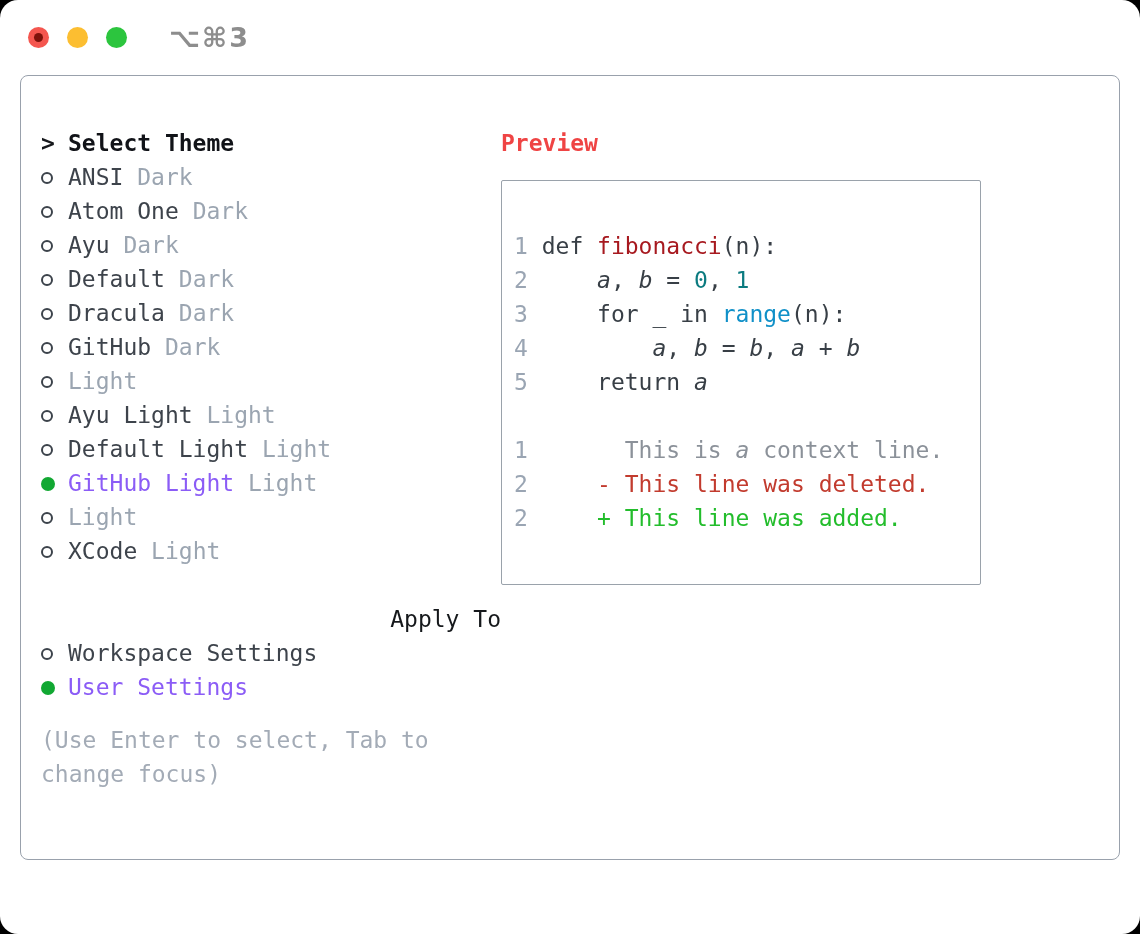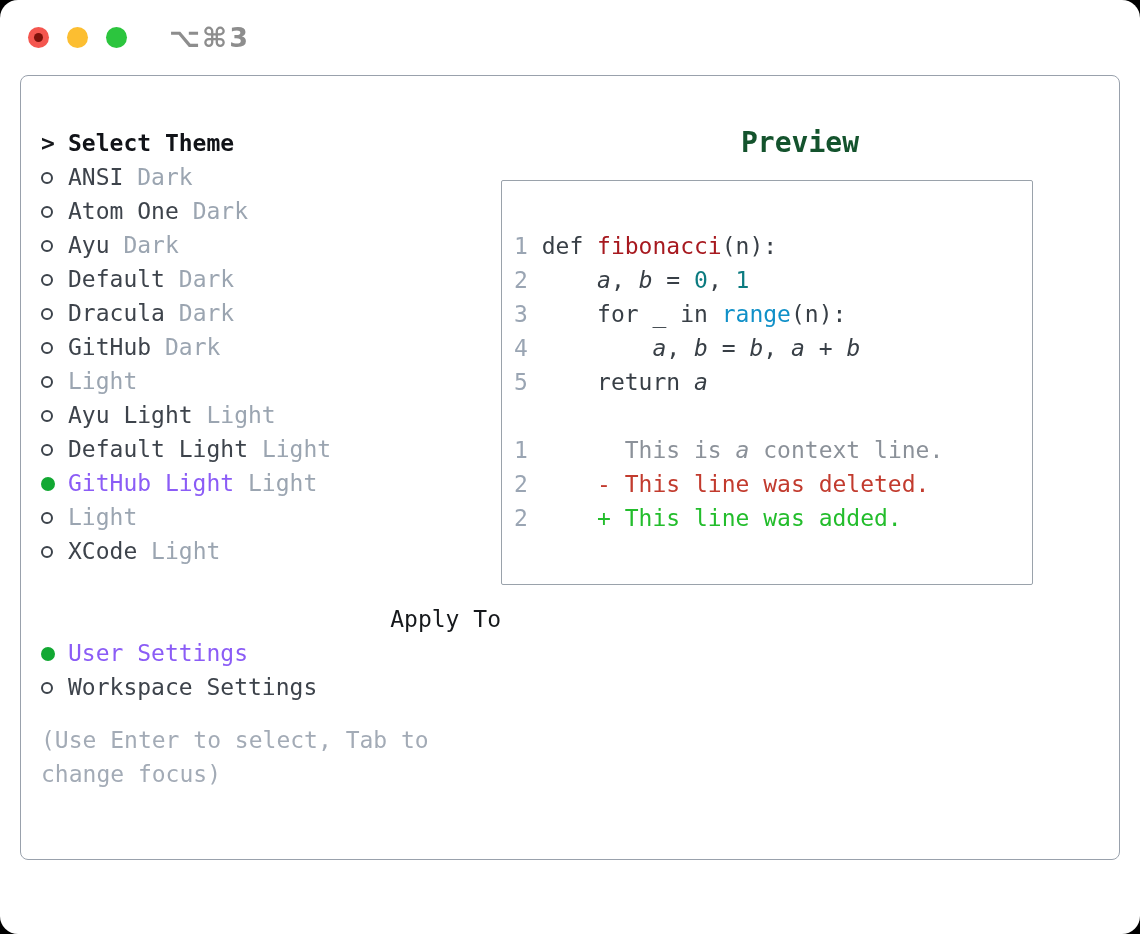--- a/index.html
+++ b/index.html
@@ -36,24 +36,24 @@
     box-sizing:border-box;margin-top:1px;}
   .dot.sel{background:#12a833;border-color:#12a833;width:14px;height:14px;}
   .label{color:#3d434b;}
   .label.sel{color:#8b5cf6;}
   .muted{color:#9ba5b1;}
   .apply-hd{padding-left:27px;color:#15181b;justify-content:flex-end;}
   .spacer34{height:34px;}
   .hint{margin-top:19px;font-size:23px;line-height:34px;color:#a3abb6;
     white-space:pre-line;}
   
-  .preview-label{height:34px;line-height:34px;font-size:28px;
-    color:#14532d;font-weight:700;text-align:center;}
+  .preview-label{height:34px;line-height:34px;font-size:23px;
+    color:#ef4444;font-weight:700;}
   .preview-box{
-    margin-top:20px;width:532px;height:405px;box-sizing:border-box;
+    margin-top:20px;width:480px;height:405px;box-sizing:border-box;
     border:1.5px solid #9aa2ab;border-radius:2px;
     padding:48px 12px 0 12px;
   }
   .cline{height:34px;line-height:34px;font-size:23px;white-space:pre;}
   .ln{display:inline-block;width:2ch;color:#9aa5b3;}
   .seg-plain{color:#383f46;}
   .seg-func{color:#a7191f;}
   .seg-num{color:#0c7b80;}
   .seg-call{color:#1090c8;}
   .seg-var{color:#383f46;font-style:italic;}
@@ -101,22 +101,22 @@
           <div class="row"><span class="marker"><span class="dot"></span></span><span class="label">XCode </span><span class="muted">Light</span></div>
         </div>
 
       <div class="spacer34"></div>
 
       <div class="row apply-hd">
         <span>Apply To</span>
       </div>
 
       <div id="apply-list">
+          <div class="row"><span class="marker"><span class="dot"></span></span><span class="label">Workspace Settings</span></div>
           <div class="row"><span class="marker"><span class="dot sel"></span></span><span class="label sel">User Settings</span></div>
-          <div class="row"><span class="marker"><span class="dot"></span></span><span class="label">Workspace Settings</span></div>
         </div>
 
       <div class="hint">(Use Enter to select, Tab to
 change focus)</div>
     </div>
 
     <div class="right">
       <div class="preview-label">Preview</div>
       <div class="preview-box" id="preview-box">
           <div class="cline"><span class="ln">1</span><span class="seg-plain">def </span><span class="seg-func">fibonacci</span><span class="seg-plain">(n):</span></div>

